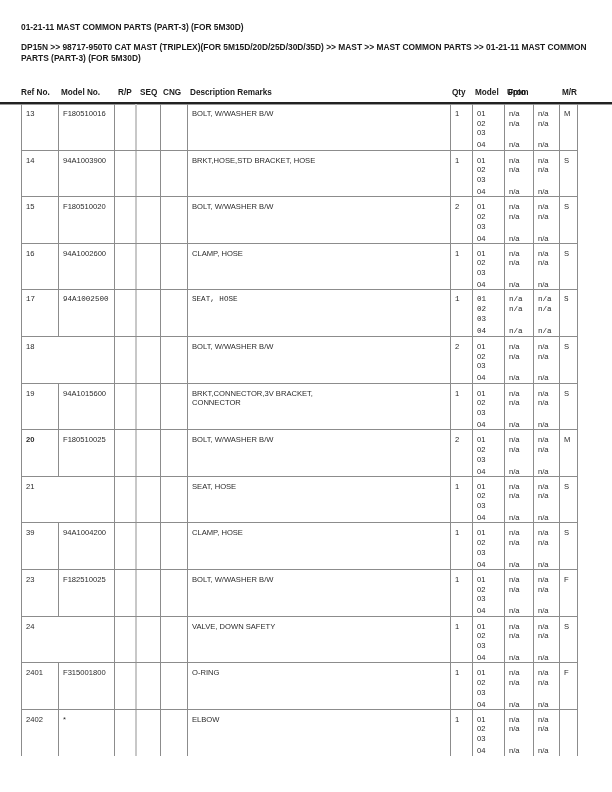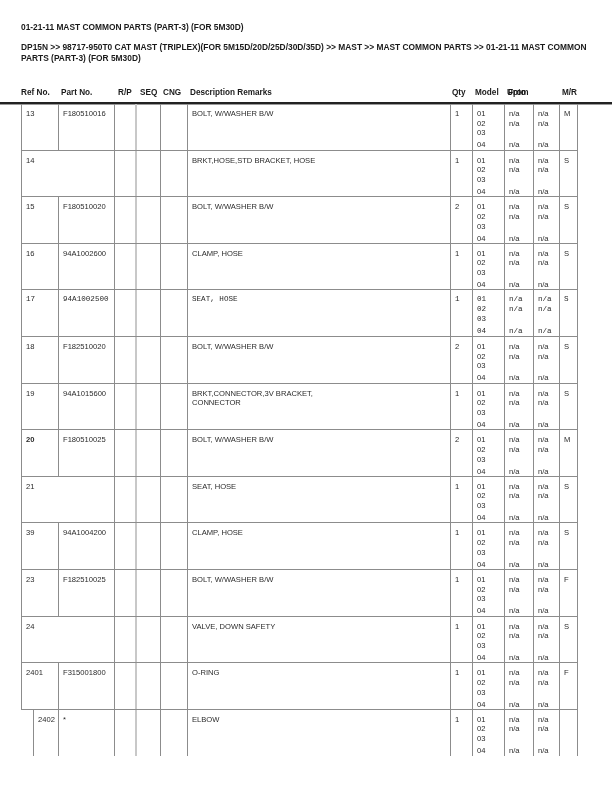--- a/index.html
+++ b/index.html
@@ -23,21 +23,21 @@
   .line.gap { height: 12px; }
 </style>
 </head>
 <body>
 
 <div class="title">01-21-11 MAST COMMON PARTS (PART-3) (FOR 5M30D)</div>
 <div class="breadcrumb">DP15N &gt;&gt; 98717-950T0 CAT MAST  (TRIPLEX)(FOR 5M15D/20D/25D/30D/35D) &gt;&gt; MAST &gt;&gt; MAST COMMON PARTS &gt;&gt; 01-21-11 MAST COMMON PARTS (PART-3) (FOR 5M30D)</div>
 
 <div>
   <span class="hdr" style="left:21px">Ref No.</span>
-  <span class="hdr" style="left:61px">Part No.</span>
+  <span class="hdr" style="left:61px">Model No.</span>
   <span class="hdr" style="left:118px">R/P</span>
   <span class="hdr" style="left:140px">SEQ</span>
   <span class="hdr" style="left:163px">CNG</span>
   <span class="hdr" style="left:190px">Description Remarks</span>
   <span class="hdr" style="left:452px">Qty</span>
   <span class="hdr" style="left:475px">Model</span>
   <span class="hdr" style="left:508px">From</span>
   <span class="hdr" style="left:507px">Upto</span>
   <span class="hdr" style="left:562px">M/R</span>
   <div class="hdr-line"></div>
@@ -72,20 +72,21 @@
         <span class="line">n/a</span>
         <span class="line gap"></span>
         <span class="line">n/a</span>
       </div>
       <div class="cell mr" style="left: 538px; width: 18px;">M</div>
       <div class="cell end" style="left: 556px;"></div>
       <div class="row-bottom"></div>
     </div>
     <div class="row" style="top: 46.6px;">
       <div class="cell ref" style="left: 0px; width: 37px;">14</div>
+      <div class="cell part" style="left: 37px; width: 56px;">94A1003900</div>
       <div class="cell rp" style="left: 93px; width: 21px;"></div>
       <div class="cell seq" style="left: 114px; width: 25px;"></div>
       <div class="cell cng" style="left: 139px; width: 27px;"></div>
       <div class="cell desc" style="left: 166px; width: 263px;">
         <span class="line">BRKT,HOSE,STD BRACKET, HOSE</span>
       </div>
       <div class="cell qty" style="left: 429px; width: 22px;">1</div>
       <div class="cell model" style="left: 451px; width: 32px;">
         <span class="line">01</span>
         <span class="line">02</span>
@@ -199,21 +200,20 @@
         <span class="line">n/a</span>
         <span class="line gap"></span>
         <span class="line">n/a</span>
       </div>
       <div class="cell mr" style="left: 538px; width: 18px;">S</div>
       <div class="cell end" style="left: 556px;"></div>
       <div class="row-bottom"></div>
     </div>
     <div class="row" style="top: 233px;">
       <div class="cell ref" style="left: 0px; width: 37px;">18</div>
-      <div class="cell part" style="left: 37px; width: 56px;">F182510020</div>
       <div class="cell rp" style="left: 93px; width: 21px;"></div>
       <div class="cell seq" style="left: 114px; width: 25px;"></div>
       <div class="cell cng" style="left: 139px; width: 27px;"></div>
       <div class="cell desc" style="left: 166px; width: 263px;">
         <span class="line">BOLT, W/WASHER B/W</span>
       </div>
       <div class="cell qty" style="left: 429px; width: 22px;">2</div>
       <div class="cell model" style="left: 451px; width: 32px;">
         <span class="line">01</span>
         <span class="line">02</span>
@@ -453,21 +453,21 @@
         <span class="line">n/a</span>
         <span class="line">n/a</span>
         <span class="line gap"></span>
         <span class="line">n/a</span>
       </div>
       <div class="cell mr" style="left: 538px; width: 18px;">F</div>
       <div class="cell end" style="left: 556px;"></div>
       <div class="row-bottom"></div>
     </div>
     <div class="row" style="top: 605.8px;">
-      <div class="cell ref" style="left: 12px; width: 37px;">2402</div>
+      <div class="cell ref" style="left: 0px; width: 37px;">2402</div>
       <div class="cell part" style="left: 37px; width: 56px;">*</div>
       <div class="cell rp" style="left: 93px; width: 21px;"></div>
       <div class="cell seq" style="left: 114px; width: 25px;"></div>
       <div class="cell cng" style="left: 139px; width: 27px;"></div>
       <div class="cell desc" style="left: 166px; width: 263px;">
         <span class="line"> ELBOW</span>
       </div>
       <div class="cell qty" style="left: 429px; width: 22px;">1</div>
       <div class="cell model" style="left: 451px; width: 32px;">
         <span class="line">01</span>

